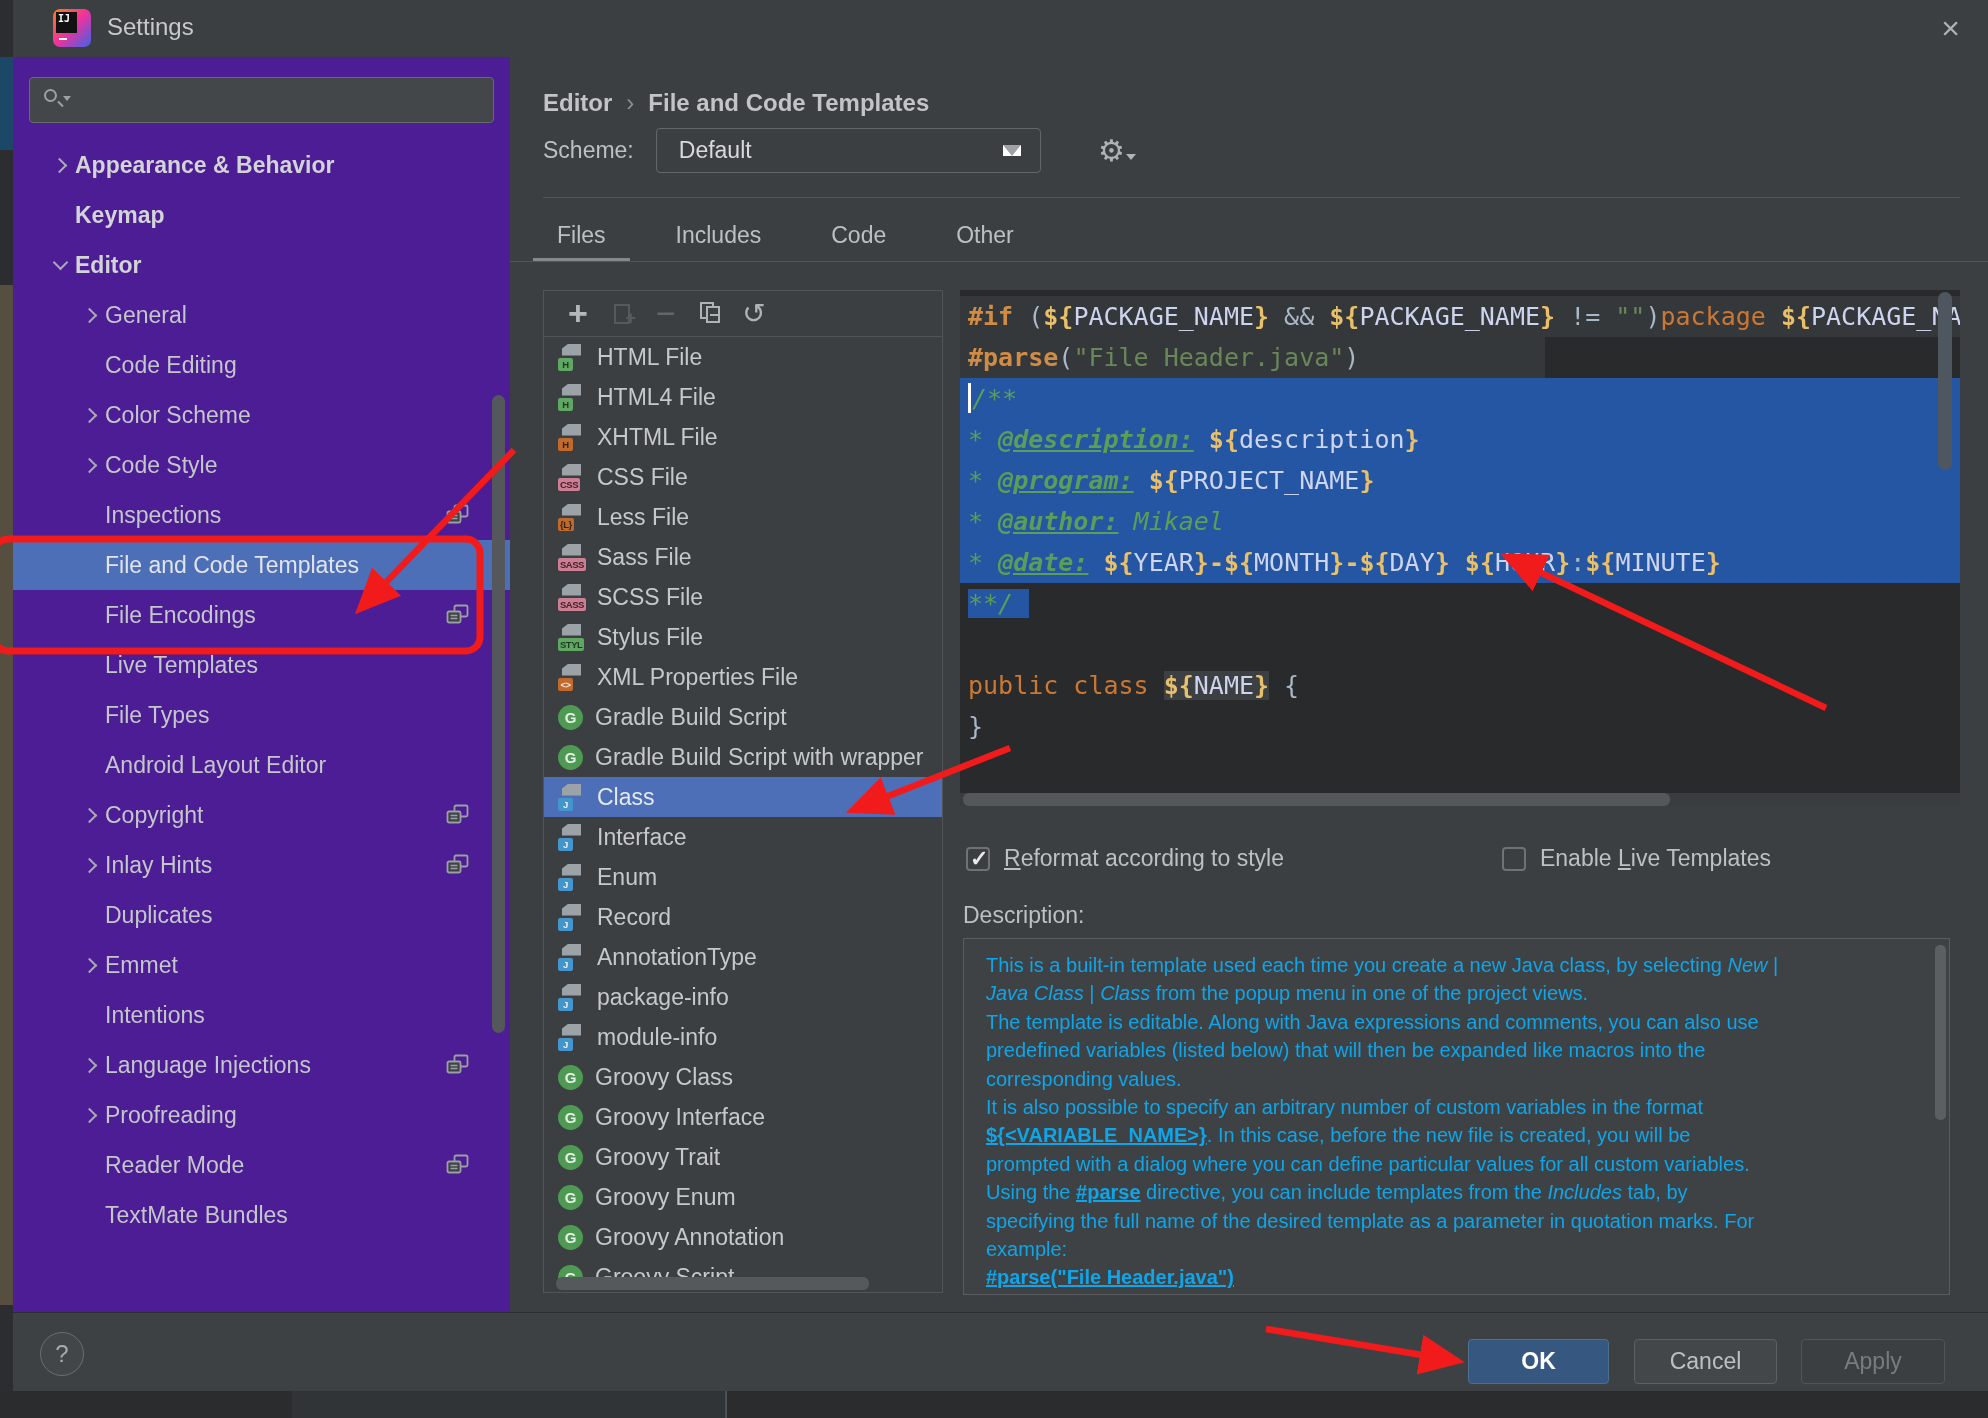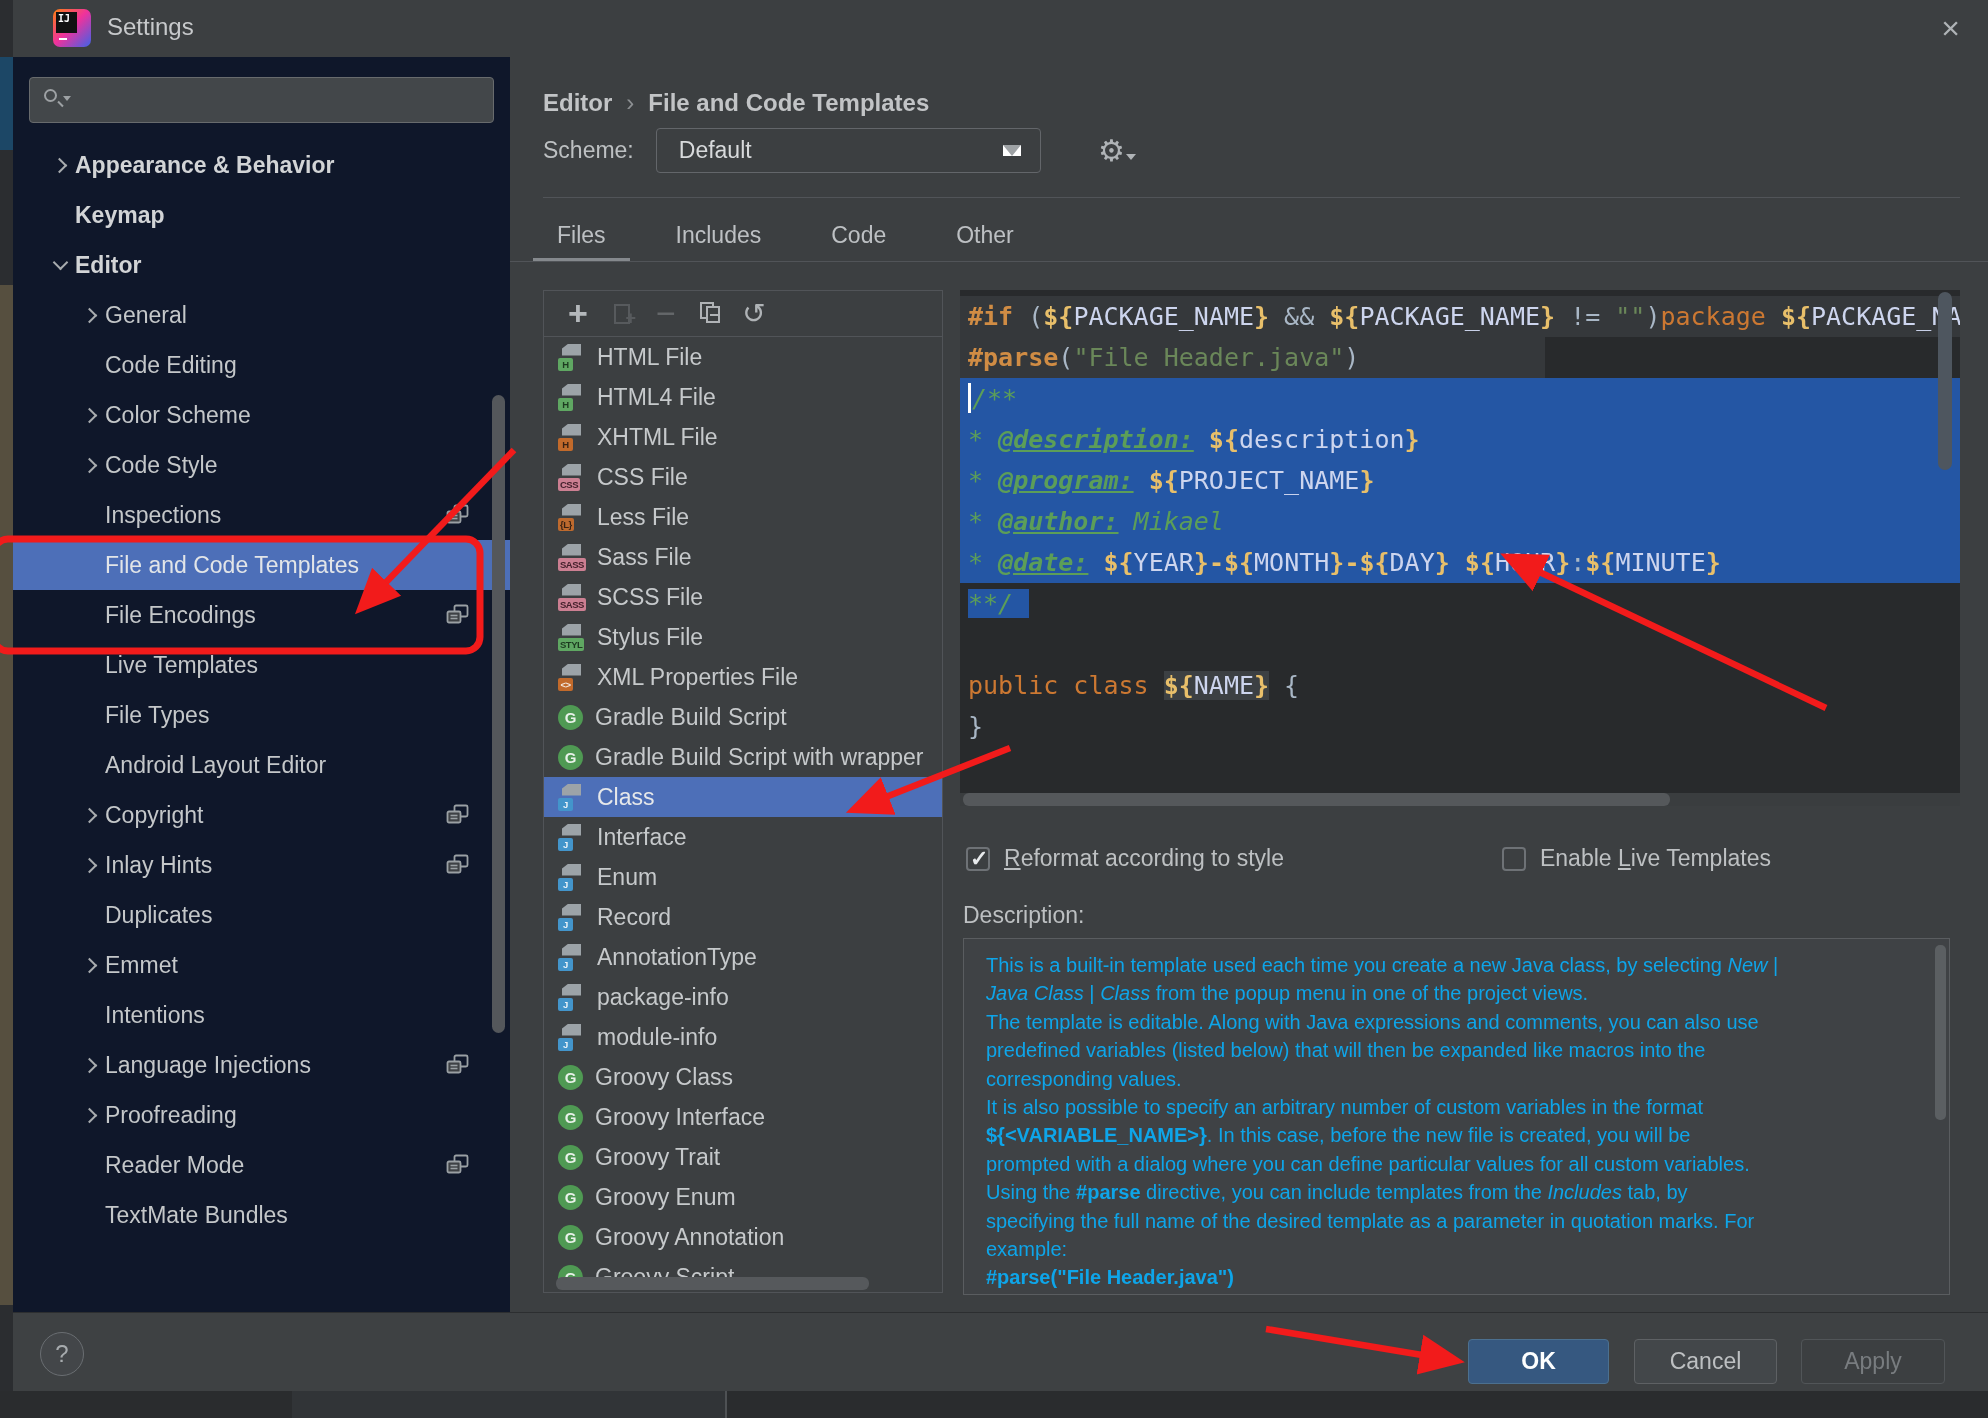--- a/index.html
+++ b/index.html
@@ -19,21 +19,21 @@
   .titlebar{position:absolute;left:13px;top:0;width:1975px;height:57px;background:#3C3F41;}
   .app-logo{position:absolute;left:40px;top:9px;width:38px;height:38px;border-radius:7px;
     background:linear-gradient(135deg,#FE8110 0%,#F0329C 48%,#3E62E8 100%);}
   .app-logo .inner{position:absolute;left:3px;top:3px;width:21px;height:21px;background:#111;
     color:#fff;font-family:"DejaVu Sans Mono",monospace;font-size:10px;font-weight:bold;padding:1px 0 0 2px;}
   .app-logo .bar{position:absolute;left:6px;bottom:7px;width:8px;height:2.5px;background:#fff;}
   .win-title{position:absolute;left:94px;top:13px;font-size:24px;color:#C7C9CB;}
   .close-x{position:absolute;right:28px;top:8px;font-size:32px;color:#AFB3B6;cursor:default;line-height:40px;}
 
   
-  .sidebar{position:absolute;left:13px;top:57px;width:497px;height:1255px;background:#0f172a;overflow:hidden;}
+  .sidebar{position:absolute;left:13px;top:57px;width:497px;height:1255px;background:#4c1d95;overflow:hidden;}
   .search-box{position:absolute;left:16px;top:20px;width:465px;height:46px;border:1px solid #686B6D;border-radius:4px;background:#43474A;display:flex;align-items:center;padding-left:12px;}
   .mag{position:relative;width:26px;height:26px;}
   .mag .lens{position:absolute;left:2px;top:2px;width:13px;height:13px;border:2px solid #9DA1A4;border-radius:50%;}
   .mag .handle{position:absolute;left:15px;top:16px;width:7px;height:2px;background:#9DA1A4;transform:rotate(45deg);}
   .mag .drop{position:absolute;left:21px;top:9px;width:0;height:0;border-left:4px solid transparent;border-right:4px solid transparent;border-top:5px solid #9DA1A4;}
   .search-input{flex:1;background:transparent;border:none;outline:none;color:#D0D3D5;font-size:21px;height:40px;}
   .tree{position:absolute;left:0;top:83px;width:497px;height:1172px;overflow:hidden;}
   .tree-row{display:flex;align-items:center;height:50px;font-size:23px;color:#C4C7C9;}
   .tree-row.lvl1{padding-left:35px;}
   .tree-row.lvl2{padding-left:65px;}
@@ -111,21 +111,21 @@
   .optrow{position:absolute;left:456px;top:788px;display:flex;align-items:center;font-size:23px;color:#BDC0C2;}
   .cb{width:24px;height:24px;border:2px solid #6E7276;border-radius:4px;margin-right:14px;position:relative;flex:0 0 24px;background:#3C3F41;}
   .cb.checked::after{content:"✓";position:absolute;left:2px;top:-3px;font-size:22px;color:#E8EAEC;font-weight:bold;}
   .opt2{margin-left:218px;display:flex;align-items:center;}
   .ul{text-decoration:underline;}
 
   .desc-label{position:absolute;left:453px;top:845px;font-size:23px;color:#BDC0C2;}
   .desc-panel{position:absolute;left:453px;top:881px;width:987px;height:357px;border:1px solid #5A5D60;background:#3F4245;overflow:hidden;padding:12px 30px 0 22px;}
   .dline{font-size:20px;line-height:28.4px;color:#0ea5e9;white-space:nowrap;}
   .dl-i{font-style:italic;}
-  .dl-b{font-weight:bold;}
+  .dl-b{font-weight:bold;text-decoration:underline;}
   .desc-scroll{position:absolute;left:971px;top:6px;width:11px;height:175px;background:#5B5F62;border-radius:5px;}
 
   
   .footer{position:absolute;left:13px;top:1312px;width:1975px;height:79px;background:#3E4143;border-top:1px solid #2C2E30;}
   .help-btn{position:absolute;left:27px;top:19px;width:44px;height:44px;border:1.5px solid #6A6E72;border-radius:50%;color:#A7ABAE;font-size:24px;text-align:center;line-height:42px;background:#434649;}
   .btn{position:absolute;top:26px;height:45px;border-radius:4px;font-size:23px;display:flex;align-items:center;justify-content:center;}
   .btn-ok{left:1455px;width:141px;background:#365880;border:1px solid #4C708F;color:#FDFEFE;font-weight:bold;}
   .btn-cancel{left:1621px;width:143px;background:#43474A;border:1px solid #5E6164;color:#BDC0C2;}
   .btn-apply{left:1788px;width:144px;background:#3C3F41;border:1px solid #515558;color:#787C7F;}
 

